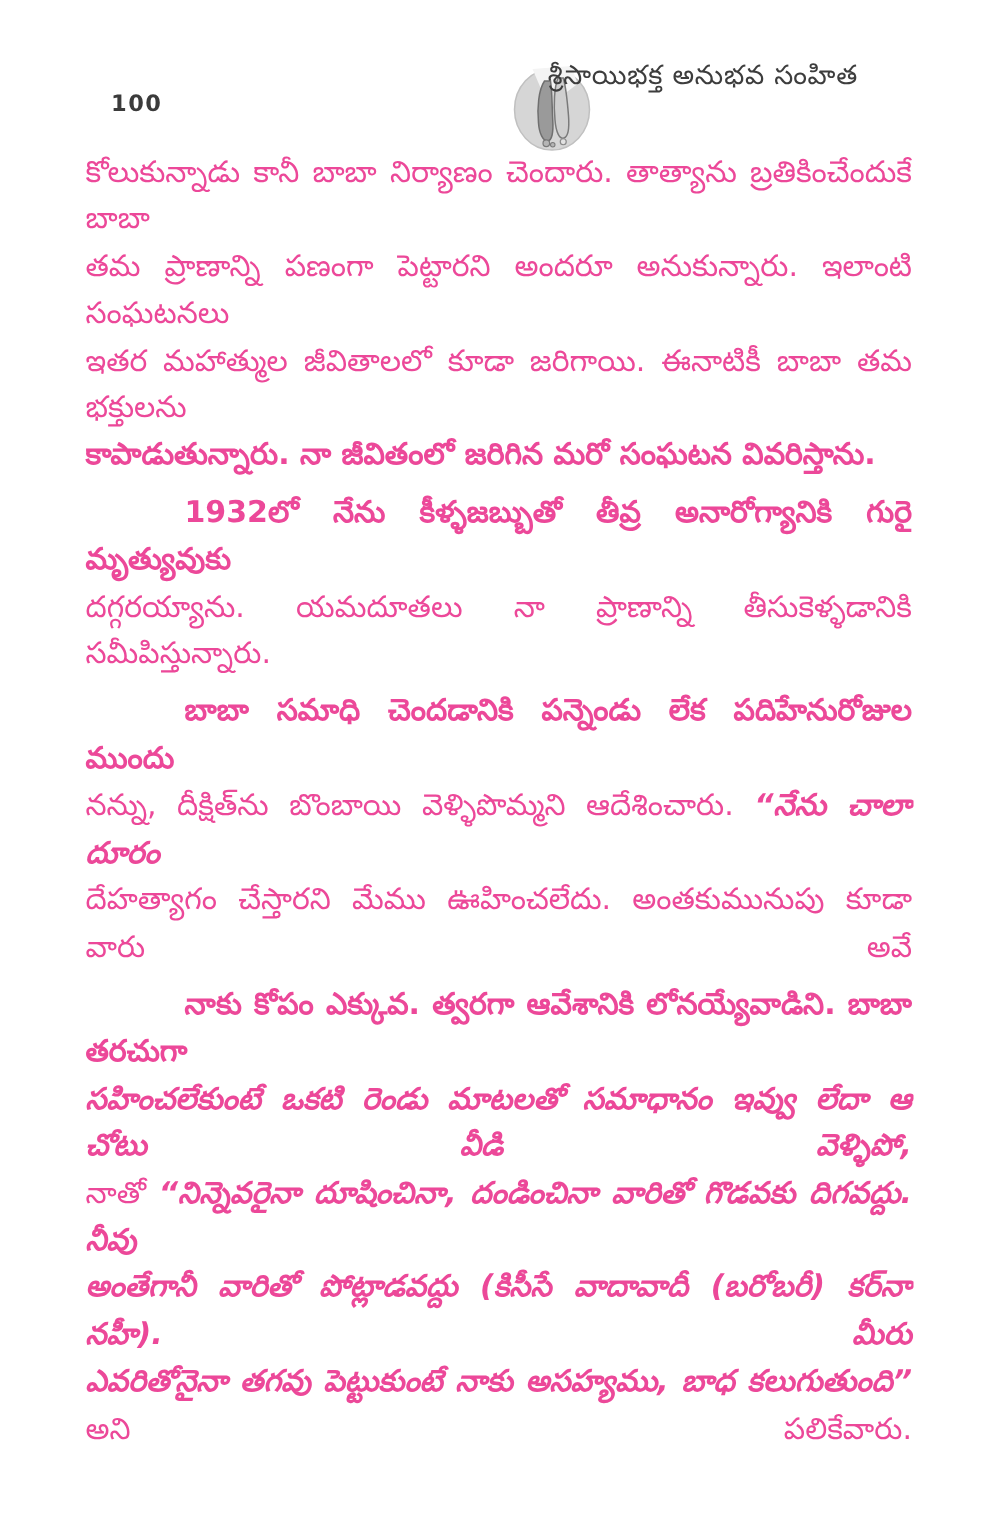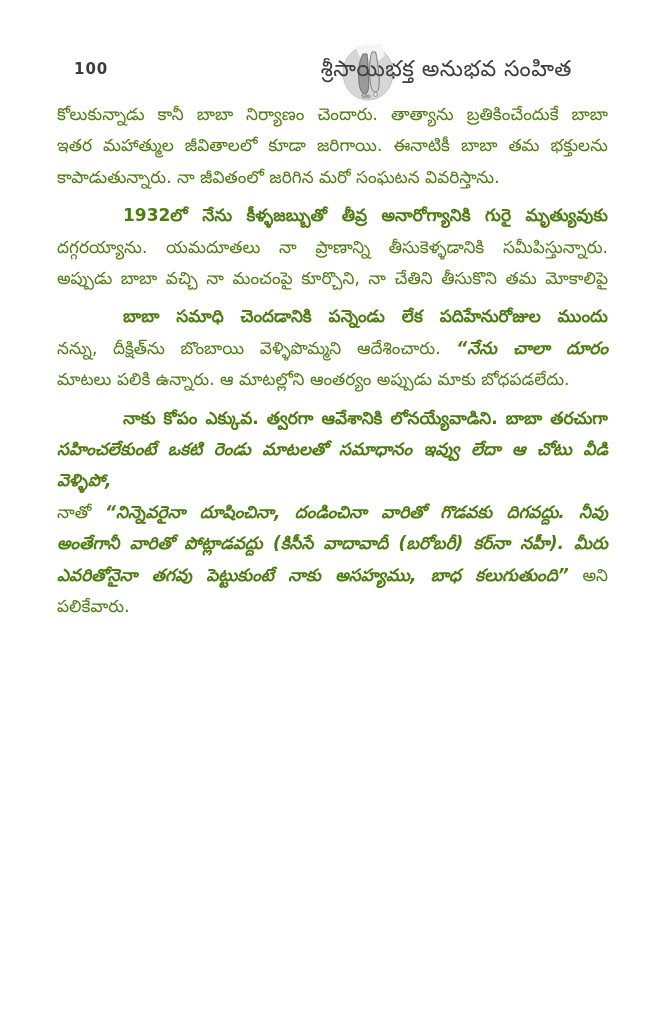--- a/index.html
+++ b/index.html
@@ -3,30 +3,30 @@
 <meta charset="utf-8">
 <style>
   html,body{margin:0;padding:0;background:#ffffff;}
   body{font-family:"DejaVu Sans","Liberation Sans",sans-serif;}
   .page{position:relative;width:609px;height:1024px;background:#ffffff;overflow:hidden;}
 
   
   .pagenum{position:absolute;left:74px;top:60px;font-size:15px;font-weight:bold;
            color:#3b3b3b;letter-spacing:1px;}
   .logo{position:absolute;left:341px;top:42px;width:54px;height:60px;}
-  .book-title{position:absolute;right:37px;top:56px;font-size:22px;color:#3d3d3d;
+  .book-title{position:absolute;right:37px;top:40px;font-size:18px;color:#3d3d3d;
               letter-spacing:.5px;white-space:nowrap;}
 
   
   .body-text{position:absolute;left:57px;top:99px;width:551px;color:#262626;}
   .para{margin:0 0 7px 0;}
   .para.indent .line:first-child{text-indent:66px;font-weight:bold;}
-  .line{font-size:17px;line-height:31.4px;text-align:justify;text-align-last:justify;
-        color:#4d7c0f;}
-  .line.lastline{text-align-last:left;}
+  .line{font-size:20px;line-height:31.4px;text-align:justify;text-align-last:justify;
+        color:#ec4899;}
+  .line.lastline{text-align-last:left;font-weight:bold;}
   .q{font-weight:bold;font-style:italic;margin-top:24px;}
 </style>
 </head>
 <body>
 
 <div class="page">
 
   <div class="pagenum">100</div>
 
   <div class="logo">
@@ -40,32 +40,32 @@
       <circle cx="27.5" cy="54.5" r="1.5" fill="#b5b5b5" stroke="#7a7a7a" stroke-width="0.7"></circle>
       <circle cx="34.5" cy="52.5" r="2" fill="#e2e2e2" stroke="#8a8a8a" stroke-width="0.8"></circle>
     </svg>
   </div>
 
   <div class="book-title">శ్రీసాయిభక్త అనుభవ సంహిత</div>
 
   <div class="body-text" id="body-text">
       <div class="para">
         <div class="line"><span>కోలుకున్నాడు కానీ బాబా నిర్యాణం చెందారు. తాత్యాను బ్రతికించేందుకే బాబా</span></div>
+        <div class="line"><span>తమ ప్రాణాన్ని పణంగా పెట్టారని అందరూ అనుకున్నారు. ఇలాంటి సంఘటనలు</span></div>
         <div class="line"><span>ఇతర మహాత్ముల జీవితాలలో కూడా జరిగాయి. ఈనాటికీ బాబా తమ భక్తులను</span></div>
         <div class="line lastline"><span>కాపాడుతున్నారు. నా జీవితంలో జరిగిన మరో సంఘటన వివరిస్తాను.</span></div>
       </div>
       <div class="para indent">
         <div class="line"><span>1932లో నేను కీళ్ళజబ్బుతో తీవ్ర అనారోగ్యానికి గురై మృత్యువుకు</span></div>
         <div class="line"><span>దగ్గరయ్యాను. యమదూతలు నా ప్రాణాన్ని తీసుకెళ్ళడానికి సమీపిస్తున్నారు.</span></div>
-        <div class="line"><span>అప్పుడు బాబా వచ్చి నా మంచంపై కూర్చొని, నా చేతిని తీసుకొని తమ మోకాలిపై</span></div>
       </div>
       <div class="para indent">
         <div class="line"><span>బాబా సమాధి చెందడానికి పన్నెండు లేక పదిహేనురోజుల ముందు</span></div>
         <div class="line"><span>నన్ను, దీక్షిత్‌ను బొంబాయి వెళ్ళిపొమ్మని ఆదేశించారు. </span><span class="q">“నేను చాలా దూరం</span></div>
-        <div class="line lastline"><span>మాటలు పలికి ఉన్నారు. ఆ మాటల్లోని ఆంతర్యం అప్పుడు మాకు బోధపడలేదు.</span></div>
+        <div class="line"><span>దేహత్యాగం చేస్తారని మేము ఊహించలేదు. అంతకుమునుపు కూడా వారు అవే</span></div>
       </div>
       <div class="para indent">
         <div class="line"><span>నాకు కోపం ఎక్కువ. త్వరగా ఆవేశానికి లోనయ్యేవాడిని. బాబా తరచుగా</span></div>
         <div class="line"><span class="q">సహించలేకుంటే ఒకటి రెండు మాటలతో సమాధానం ఇవ్వు లేదా ఆ చోటు వీడి వెళ్ళిపో,</span></div>
         <div class="line"><span>నాతో </span><span class="q">“నిన్నెవరైనా దూషించినా, దండించినా వారితో గొడవకు దిగవద్దు. నీవు</span></div>
         <div class="line"><span class="q">అంతేగానీ వారితో పోట్లాడవద్దు (కిసీసే వాదావాదీ (బరోబరీ) కర్‌నా నహీ). మీరు</span></div>
         <div class="line"><span class="q">ఎవరితోనైనా తగవు పెట్టుకుంటే నాకు అసహ్యము, బాధ కలుగుతుంది”</span><span> అని పలికేవారు.</span></div>
       </div>
     </div>
 

